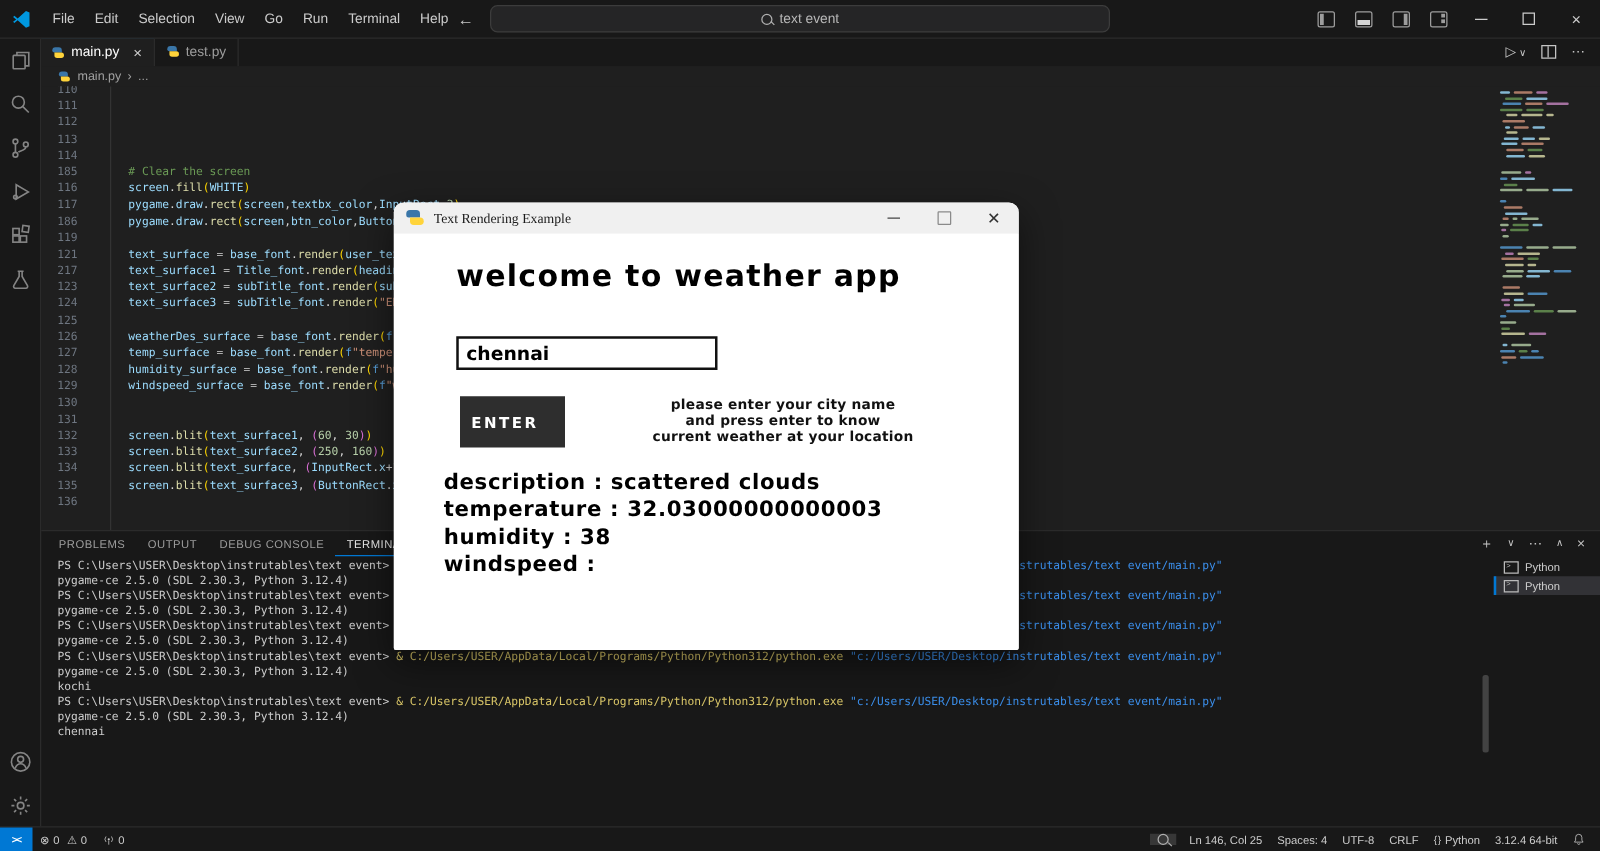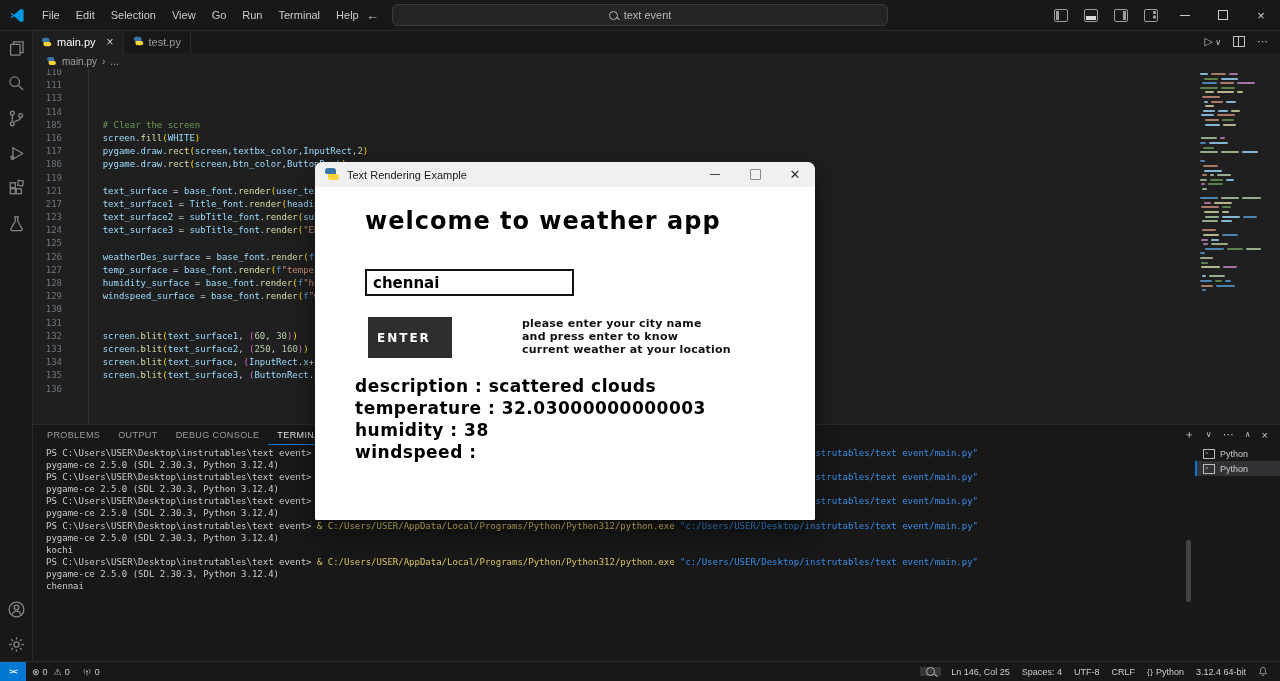--- a/index.html
+++ b/index.html
@@ -72,34 +72,34 @@
   .remote{width:26px;height:100%;background:#0078d4;color:#fff;display:flex;align-items:center;
           justify-content:center;font-size:8px;font-weight:bold;letter-spacing:-1px;}
   .sb-item{display:flex;align-items:center;gap:3px;padding:0 6px;height:100%;}
   .sb-right{margin-left:auto;display:flex;align-items:center;padding-right:6px;}
   .sb-search{background:#373737;margin-right:4px;}
   .braces{font-size:8px;color:#ccc;}
   
   .pwindow{position:absolute;left:315px;top:162px;width:500px;height:358px;z-index:20;
            border-radius:8px 8px 2px 2px;box-shadow:0 10px 30px rgba(0,0,0,.5);overflow:hidden;background:#fff;}
   .pw-titlebar{height:25px;background:#f0f0f0;display:flex;align-items:center;gap:8px;padding-left:10px;
-               font-size:11px;color:#1a1a1a;}
+               font-size:11px;color:#1a1a1a;font-family:Liberation Serif, serif;}
   .pw-controls{margin-left:auto;display:flex;height:100%;}
   .pw-cbtn{width:40px;display:flex;align-items:center;justify-content:center;color:#333;font-size:13px;}
   .pw-minbar{width:10px;height:1px;background:#444;display:block;}
   .pw-maxbox{width:9px;height:9px;border:1px solid #8a8a8a;border-radius:1px;display:block;}
   .pw-body{position:absolute;left:0;top:25px;right:0;bottom:0;background:#fff;color:#000;
            font-family:"DejaVu Sans",sans-serif;font-weight:bold;}
   .pw-heading{position:absolute;left:50px;top:20px;font-size:24px;letter-spacing:1px;}
   .pw-input{position:absolute;left:50px;top:82px;width:193px;height:23px;border:2px solid #111;padding:0 6px;
             font-family:"DejaVu Sans",sans-serif;font-weight:bold;font-size:15px;color:#000;background:#fff;outline:none;}
   .pw-btn{position:absolute;left:53px;top:130px;width:84px;height:41px;background:#2e2e2e;color:#fff;
           font-size:12px;letter-spacing:2px;display:flex;align-items:center;padding-left:9px;border:none;
           font-family:"DejaVu Sans",sans-serif;font-weight:bold;}
-  .pw-help{position:absolute;left:207px;top:130px;font-size:11px;line-height:13px;color:#111;letter-spacing:.2px;}
+  .pw-help{position:absolute;left:207px;top:130px;font-size:11px;line-height:13px;color:#111;letter-spacing:.2px;text-align:center;}
   .pw-results{position:absolute;left:40px;top:188px;font-size:17px;line-height:22px;letter-spacing:.5px;}
   
   .pyicon{position:relative;width:11px;height:11px;display:inline-block;flex:0 0 auto;}
   .pyicon:before{content:"";position:absolute;left:0;top:0;width:9px;height:5px;background:#3a76a8;border-radius:3px 3px 0 2px;}
   .pyicon:after{content:"";position:absolute;left:2px;top:5px;width:9px;height:5px;background:#ffd43b;border-radius:0 3px 3px 3px;}
   .pyicon.big{width:14px;height:13px;}
   .pyicon.big:before{width:11px;height:6px;}
   .pyicon.big:after{left:3px;top:6px;width:11px;height:6px;}
   svg.oline{stroke:#848484;fill:none;stroke-width:1.1;}
 </style>
@@ -231,20 +231,24 @@
 
     <div class="editor">
       <div class="indent-guide"></div>
       <div id="code-lines">
           <div class="code-row">
             <span class="ln">110</span>
             <span class="code"></span>
           </div>
           <div class="code-row">
             <span class="ln">111</span>
+            <span class="code"></span>
+          </div>
+          <div class="code-row">
+            <span class="ln">112</span>
             <span class="code"></span>
           </div>
           <div class="code-row">
             <span class="ln">113</span>
             <span class="code"></span>
           </div>
           <div class="code-row">
             <span class="ln">114</span>
             <span class="code"></span>
           </div>

